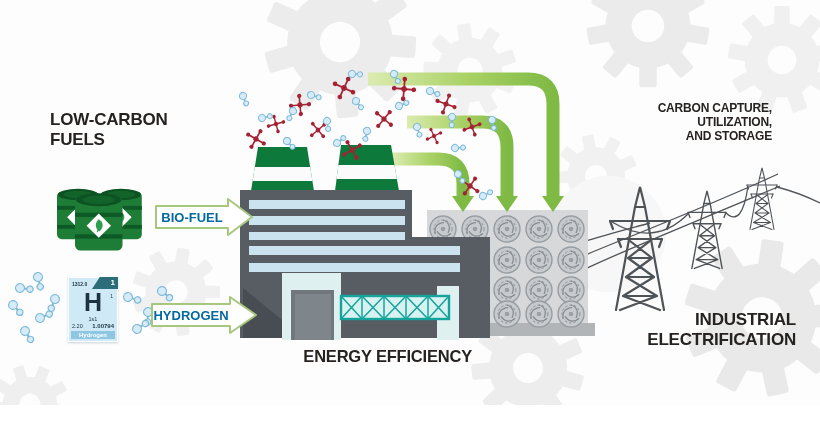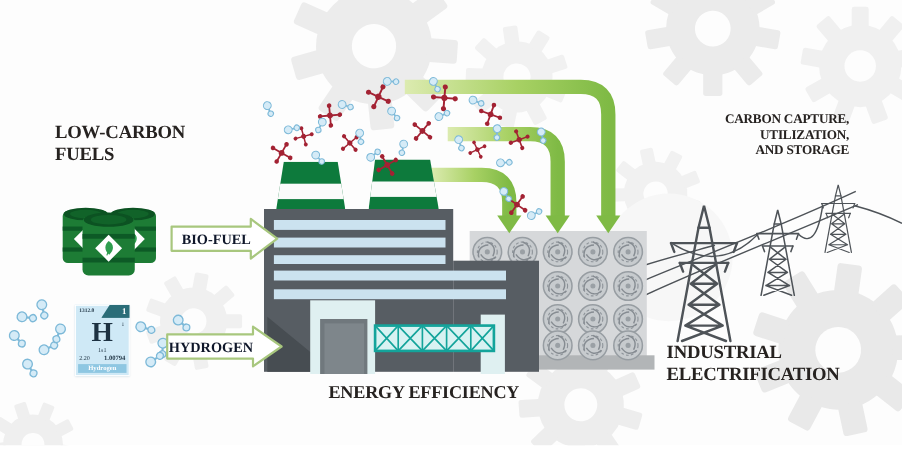--- a/index.html
+++ b/index.html
@@ -1,31 +1,31 @@
 <!DOCTYPE html>
 <html style="--accent-green: #7fba45; --accent-green-light: #dcebb0; --stack-green: #0d7a3c; --barrel-green: #1d7c35; --barrel-dark: #0c5222; --factory-gray: #575d63; --factory-shadow: #474d52; --window-blue: #cbe2ef; --entrance-pale: #dff0f1; --door-gray: #70787d; --walkway-teal: #14a49b; --unit-gray: #d6d8da; --unit-base: #b2b5b7; --fan-gray: #c7cbce; --tile-blue: #cfe9f6; --molecule-red: #a32233; --molecule-blue: #d5ebf7; --molecule-blue-stroke: #7db9d8; --pylon-gray: #4e5358; --text-dark: #262220; --gear-gray: #ececec;"><head>
 <meta charset="utf-8">
 <style>
   html,body{margin:0;padding:0;background:#fff;}
   .stage{
     position:relative;width:820px;height:405px;overflow:hidden;
-    background:#fdfdfd;font-family:Liberation Serif, serif;
+    background:#fdfdfd;font-family:Liberation Sans, sans-serif;
   }
   .stage svg.scene{position:absolute;left:0;top:0;}
   .lbl{
     position:absolute;font-weight:bold;color:#262220;
     white-space:pre-line;letter-spacing:-0.2px;line-height:1.18;
   }
   #lbl-lcf{left:50px;top:110px;font-size:17px;}
   #lbl-ccus{right:48px;top:101px;font-size:12px;text-align:right;}
-  #lbl-ie{left:606px;top:310px;width:190px;font-size:17px;text-align:left;}
+  #lbl-ie{left:606px;top:310px;width:190px;font-size:17px;text-align:right;}
   #lbl-ee{left:252px;top:347px;width:220px;font-size:16.5px;text-align:right;}
   .arrow-lbl{
-    position:absolute;font-weight:bold;color:#0f172a;
-    font-size:13px;text-align:right;letter-spacing:0;
+    position:absolute;font-weight:bold;color:#0369a1;
+    font-size:13px;text-align:center;letter-spacing:0;
   }
   #lbl-bio{left:156px;top:210px;width:72px;}
   #lbl-h2{left:152px;top:308px;width:78px;}
 
   
   .tile{
     position:absolute;left:68px;top:277px;width:48px;height:63px;
     background:var(--tile-blue);border:1px solid #ffffff;
     box-shadow:0 1px 2px rgba(40,80,110,.25);
   }

